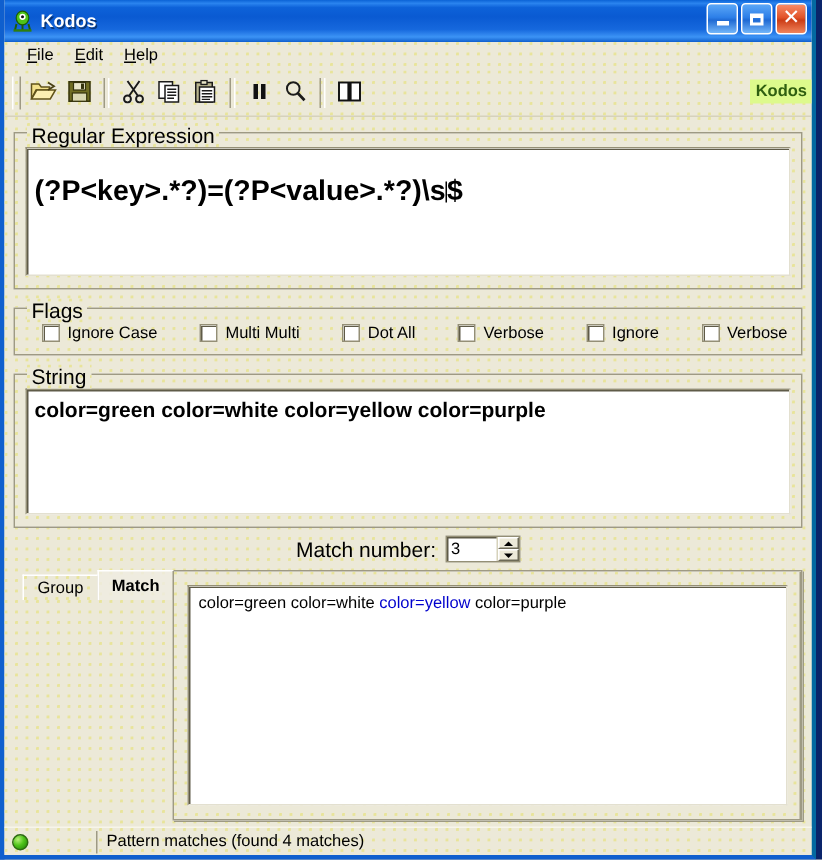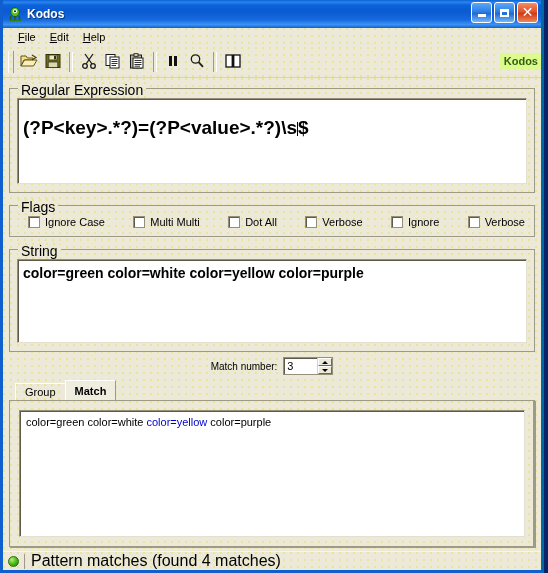--- a/index.html
+++ b/index.html
@@ -272,21 +272,21 @@
 
   
   #matchnum-row {
     display: flex;
     align-items: center;
     justify-content: center;
     height: 28px;
     flex: 0 0 28px;
     gap: 6px;
   }
-  #matchnum-label { font-size: 10px; color:#000; }
+  #matchnum-label { font-size: 14px; color:#000; }
   #spin {
     display: flex;
     width: 50px; height: 18px;
     background: #ffffff;
     border: 1px solid #948f76;
     box-shadow: inset 1px 1px 0 #5f5b48, inset -1px -1px 0 #ffffff;
     box-sizing: border-box;
     align-items: stretch;
   }
   #spin-value {
@@ -324,21 +324,21 @@
     width: 0; height: 0;
     border-left: 3px solid transparent;
     border-right: 3px solid transparent;
     border-top: 3px solid #000;
   }
 
   
   #tabwrap {
     flex: 1 1 auto;
     display: flex;
-    flex-direction: column;
+    flex-direction: row;
     min-height: 0;
     padding-bottom: 4px;
   }
   #tabstrip {
     display: flex;
     align-items: flex-end;
     height: 20px;
     flex: 0 0 20px;
     padding-left: 6px;
     box-sizing: border-box;
@@ -415,28 +415,29 @@
   #status-led {
     width: 11px; height: 11px;
     border-radius: 50%;
     margin: 0 5px 0 3px;
     background: radial-gradient(circle at 33% 30%, #b8f07a 0%, #4fc41a 45%, #1f7a06 100%);
     border: 1px solid #2c6b10;
     box-sizing: border-box;
     flex: 0 0 11px;
   }
   #status-text {
-    font-size: 16px;
+    font-size: 11px;
     color: #000;
     border-left: 1px solid #9e9a84;
     padding-left: 6px;
     height: 15px;
     display: flex;
     align-items: center;
     flex: 1 1 auto;
+    margin-left: 40px;
   }
 </style>
 </head>
 <body>
 
 <div id="window">
 
   <div id="titlebar">
     <div id="app-icon">
       <svg width="16" height="16" viewBox="0 0 16 16">

